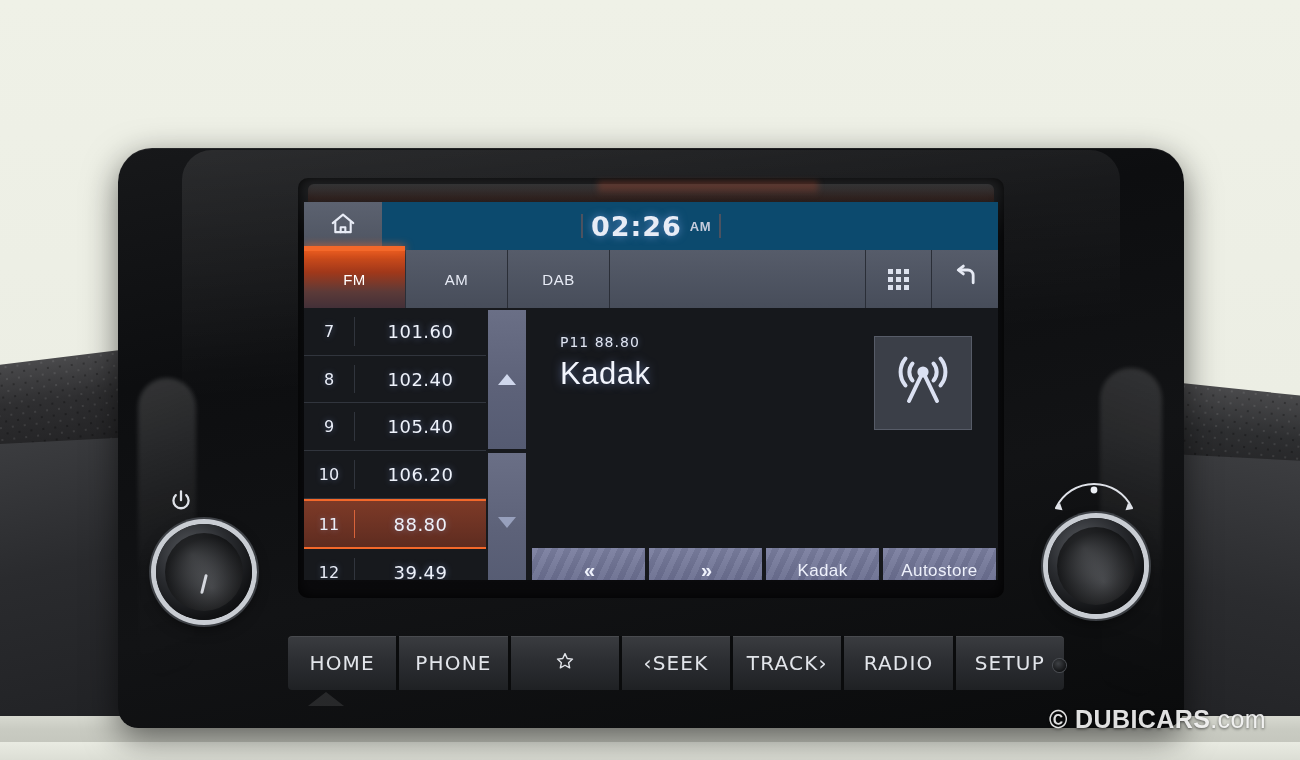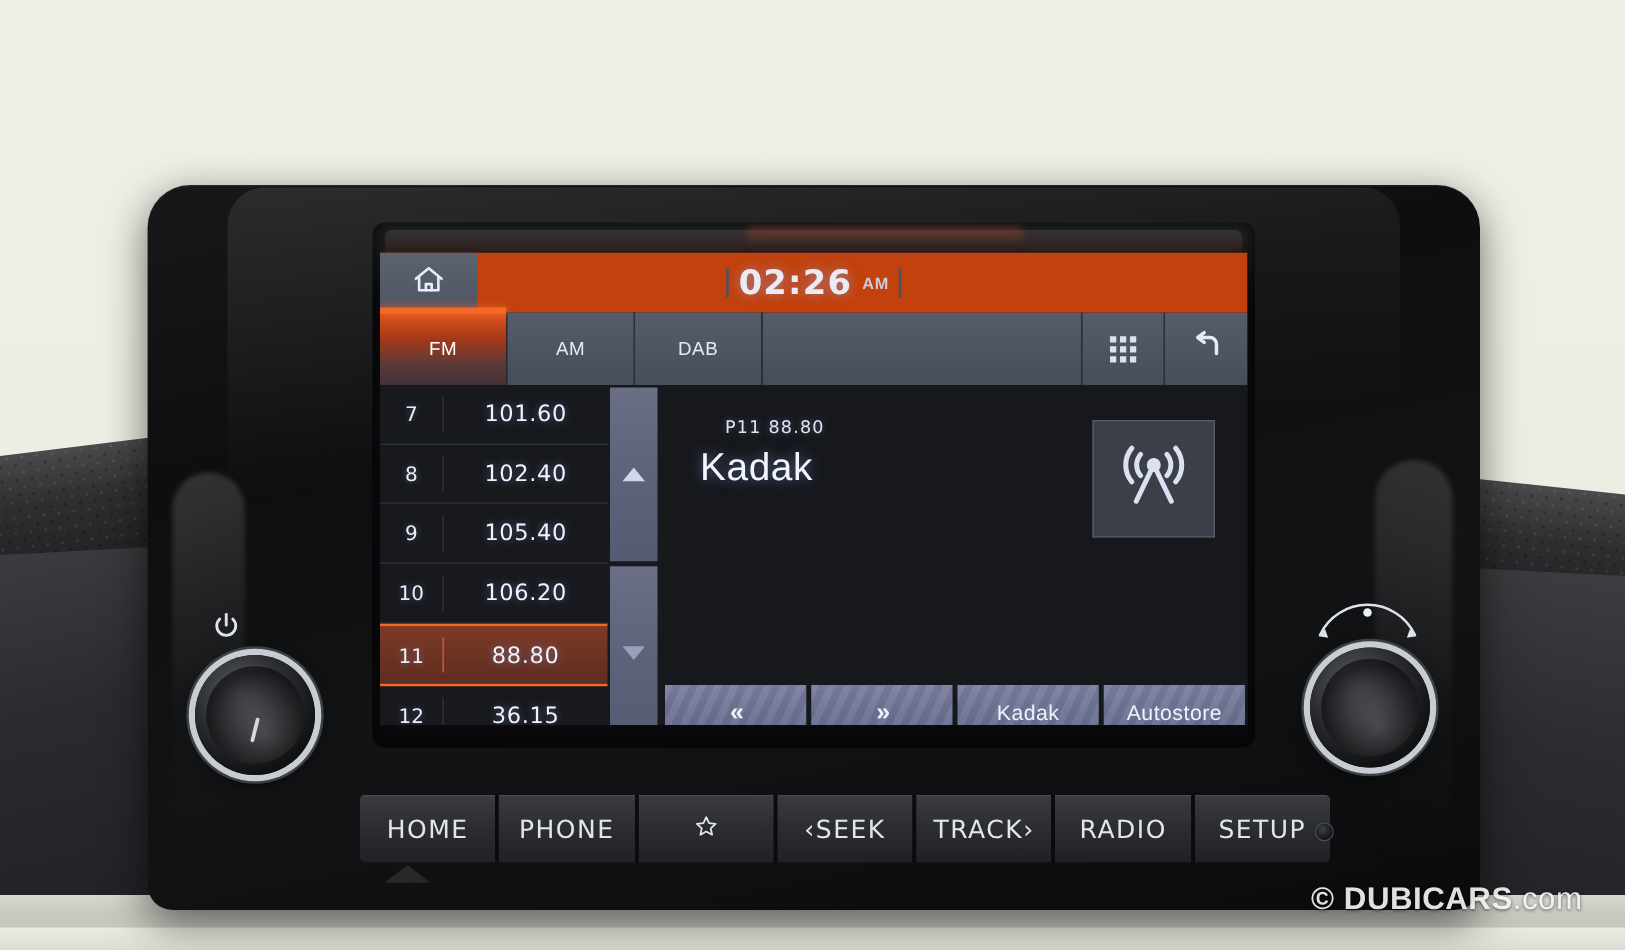--- a/index.html
+++ b/index.html
@@ -139,21 +139,21 @@
     position: relative;
     width: 694px; height: 378px;
     background: #16181c;
     overflow: hidden;
   }
 
   
   .topbar {
     position: relative;
     height: 48px;
-    background: #c2410c;
+    background: #0c4a6e;
     display: flex;
     align-items: stretch;
   }
   .home-btn {
     width: 78px;
     background: linear-gradient(180deg, #5c6270 0%, #4e5461 100%);
     display: flex; align-items: center; justify-content: center;
     cursor: pointer;
   }
   .home-btn svg { width: 28px; height: 28px; }
@@ -277,21 +277,20 @@
     background: #16181c;
     position: relative;
     display: flex; flex-direction: column;
   }
   .np-main { flex:1; display:flex; padding: 26px 14px 0 30px; }
   .np-text { flex:1; }
   .np-preset {
     color:#dfe4f1; font-size:14px; letter-spacing:1px;
     font-family:"DejaVu Sans", sans-serif;
     text-shadow:0 0 6px rgba(150,180,255,.4);
-    margin-left:20px;
   }
   .np-station {
     color:#f2f5fd; font-size:31px; margin-top:6px; letter-spacing:.5px;
     text-shadow:0 0 10px rgba(150,180,255,.5);
   }
   .np-art {
     width: 98px; height: 94px;
     background: #3b3f48;
     border: 1px solid #575c68;
     display:flex; align-items:center; justify-content:center;
@@ -491,21 +490,21 @@
               <span class="freq">106.20</span>
             </div>
             <div class="preset selected">
               <span class="num">11</span>
               <span class="divider"></span>
               <span class="freq">88.80</span>
             </div>
             <div class="preset">
               <span class="num">12</span>
               <span class="divider"></span>
-              <span class="freq">36.15</span>
+              <span class="freq">39.49</span>
             </div>
           </div>
 
           <div class="scroll-col">
             <div class="scroll-btn">
               <span class="tri-up"></span>
             </div>
             <div class="scroll-btn">
               <span class="tri-down"></span>
             </div>

